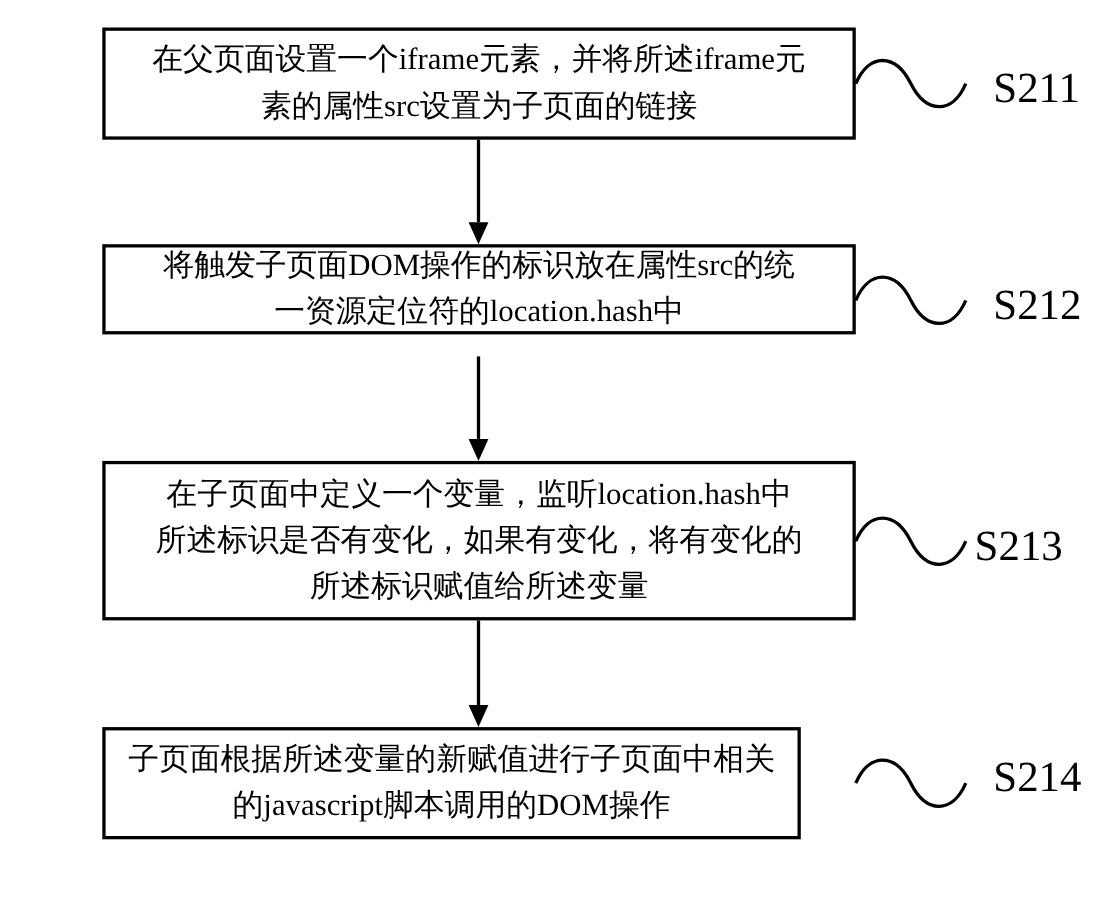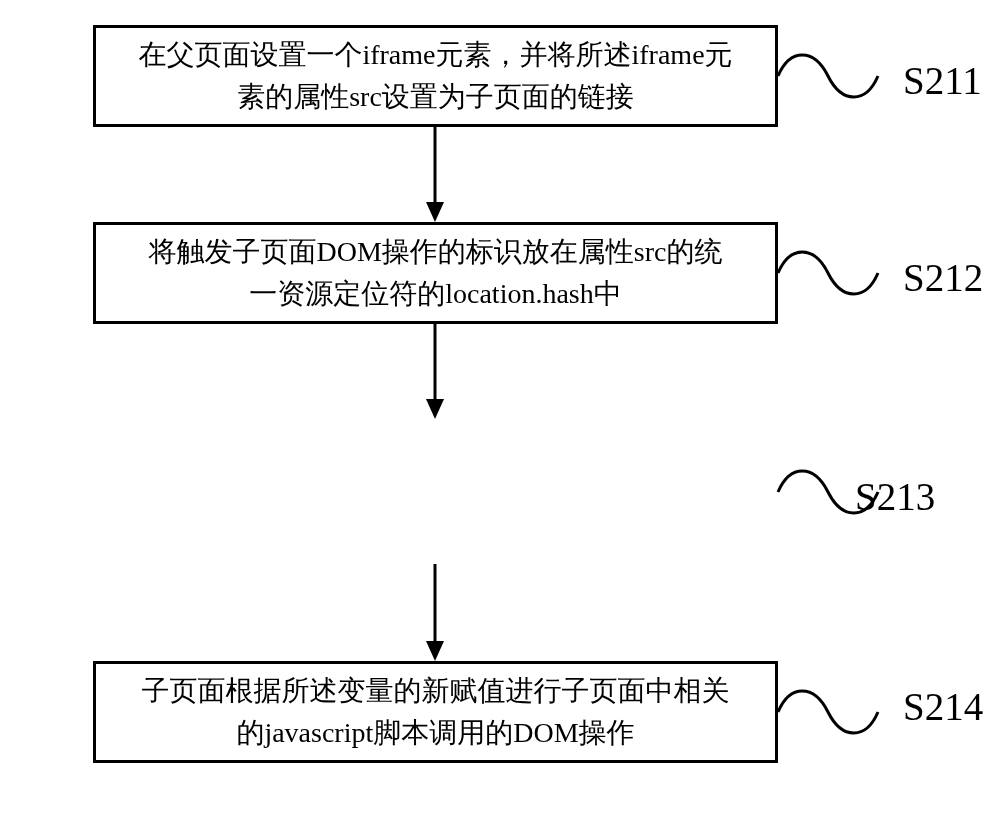--- a/index.html
+++ b/index.html
@@ -49,27 +49,32 @@
 </head>
 <body>
 
 <div class="diagram-wrap">
 
   <div class="step-box" style="left:65px; top:25px; width:685px; height:102px;">
     <span class="text">在父页面设置一个iframe元素，并将所述iframe元
 素的属性src设置为子页面的链接</span>
   </div>
 
-  <div class="step-box" style="left:65px; top:222px; width:685px; height:102px;">
+  <div class="step-box" style="left:65px; top:222px; width:685px; height:82px;">
     <span class="text">将触发子页面DOM操作的标识放在属性src的统
 一资源定位符的location.hash中</span>
   </div>
 
+  <div class="step-box" style="left:65px; top:419px; width:685px; height:145px;">
+    <span class="text">在子页面中定义一个变量，监听location.hash中
+所述标识是否有变化，如果有变化，将有变化的
+所述标识赋值给所述变量</span>
+  </div>
 
-  <div class="step-box" style="left:65px; top:661px; width:685px; height:102px;">
+  <div class="step-box" style="left:65px; top:661px; width:635px; height:102px;">
     <span class="text">子页面根据所述变量的新赋值进行子页面中相关
 的javascript脚本调用的DOM操作</span>
   </div>
 
   <svg class="arrow-svg" style="left:396px; top:127px; width:30px; height:95px;">
     <line x1="11" y1="0" x2="11" y2="75" stroke="#000" stroke-width="3"></line>
     <polygon points="11,95 2,75 20,75" fill="#000"></polygon>
   </svg>
 
   <svg class="arrow-svg" style="left:396px; top:324px; width:30px; height:95px;">
@@ -88,20 +93,20 @@
   <div class="step-label" style="left:875px; top:58px;">S211</div>
 
   <svg class="label-svg" style="left:750px; top:239px; width:120px; height:70px;">
     <path d="M0 34 C 12 6, 36 6, 50 34 C 64 62, 88 62, 100 34" stroke="#000" stroke-width="3" fill="none"></path>
   </svg>
   <div class="step-label" style="left:875px; top:255px;">S212</div>
 
   <svg class="label-svg" style="left:750px; top:458px; width:120px; height:70px;">
     <path d="M0 34 C 12 6, 36 6, 50 34 C 64 62, 88 62, 100 34" stroke="#000" stroke-width="3" fill="none"></path>
   </svg>
-  <div class="step-label" style="left:827px; top:474px;">S213</div>
+  <div class="step-label" style="left:858px; top:474px;">S213</div>
 
   <svg class="label-svg" style="left:750px; top:678px; width:120px; height:70px;">
     <path d="M0 34 C 12 6, 36 6, 50 34 C 64 62, 88 62, 100 34" stroke="#000" stroke-width="3" fill="none"></path>
   </svg>
   <div class="step-label" style="left:875px; top:684px;">S214</div>
 
 </div>
 
 </body></html>

